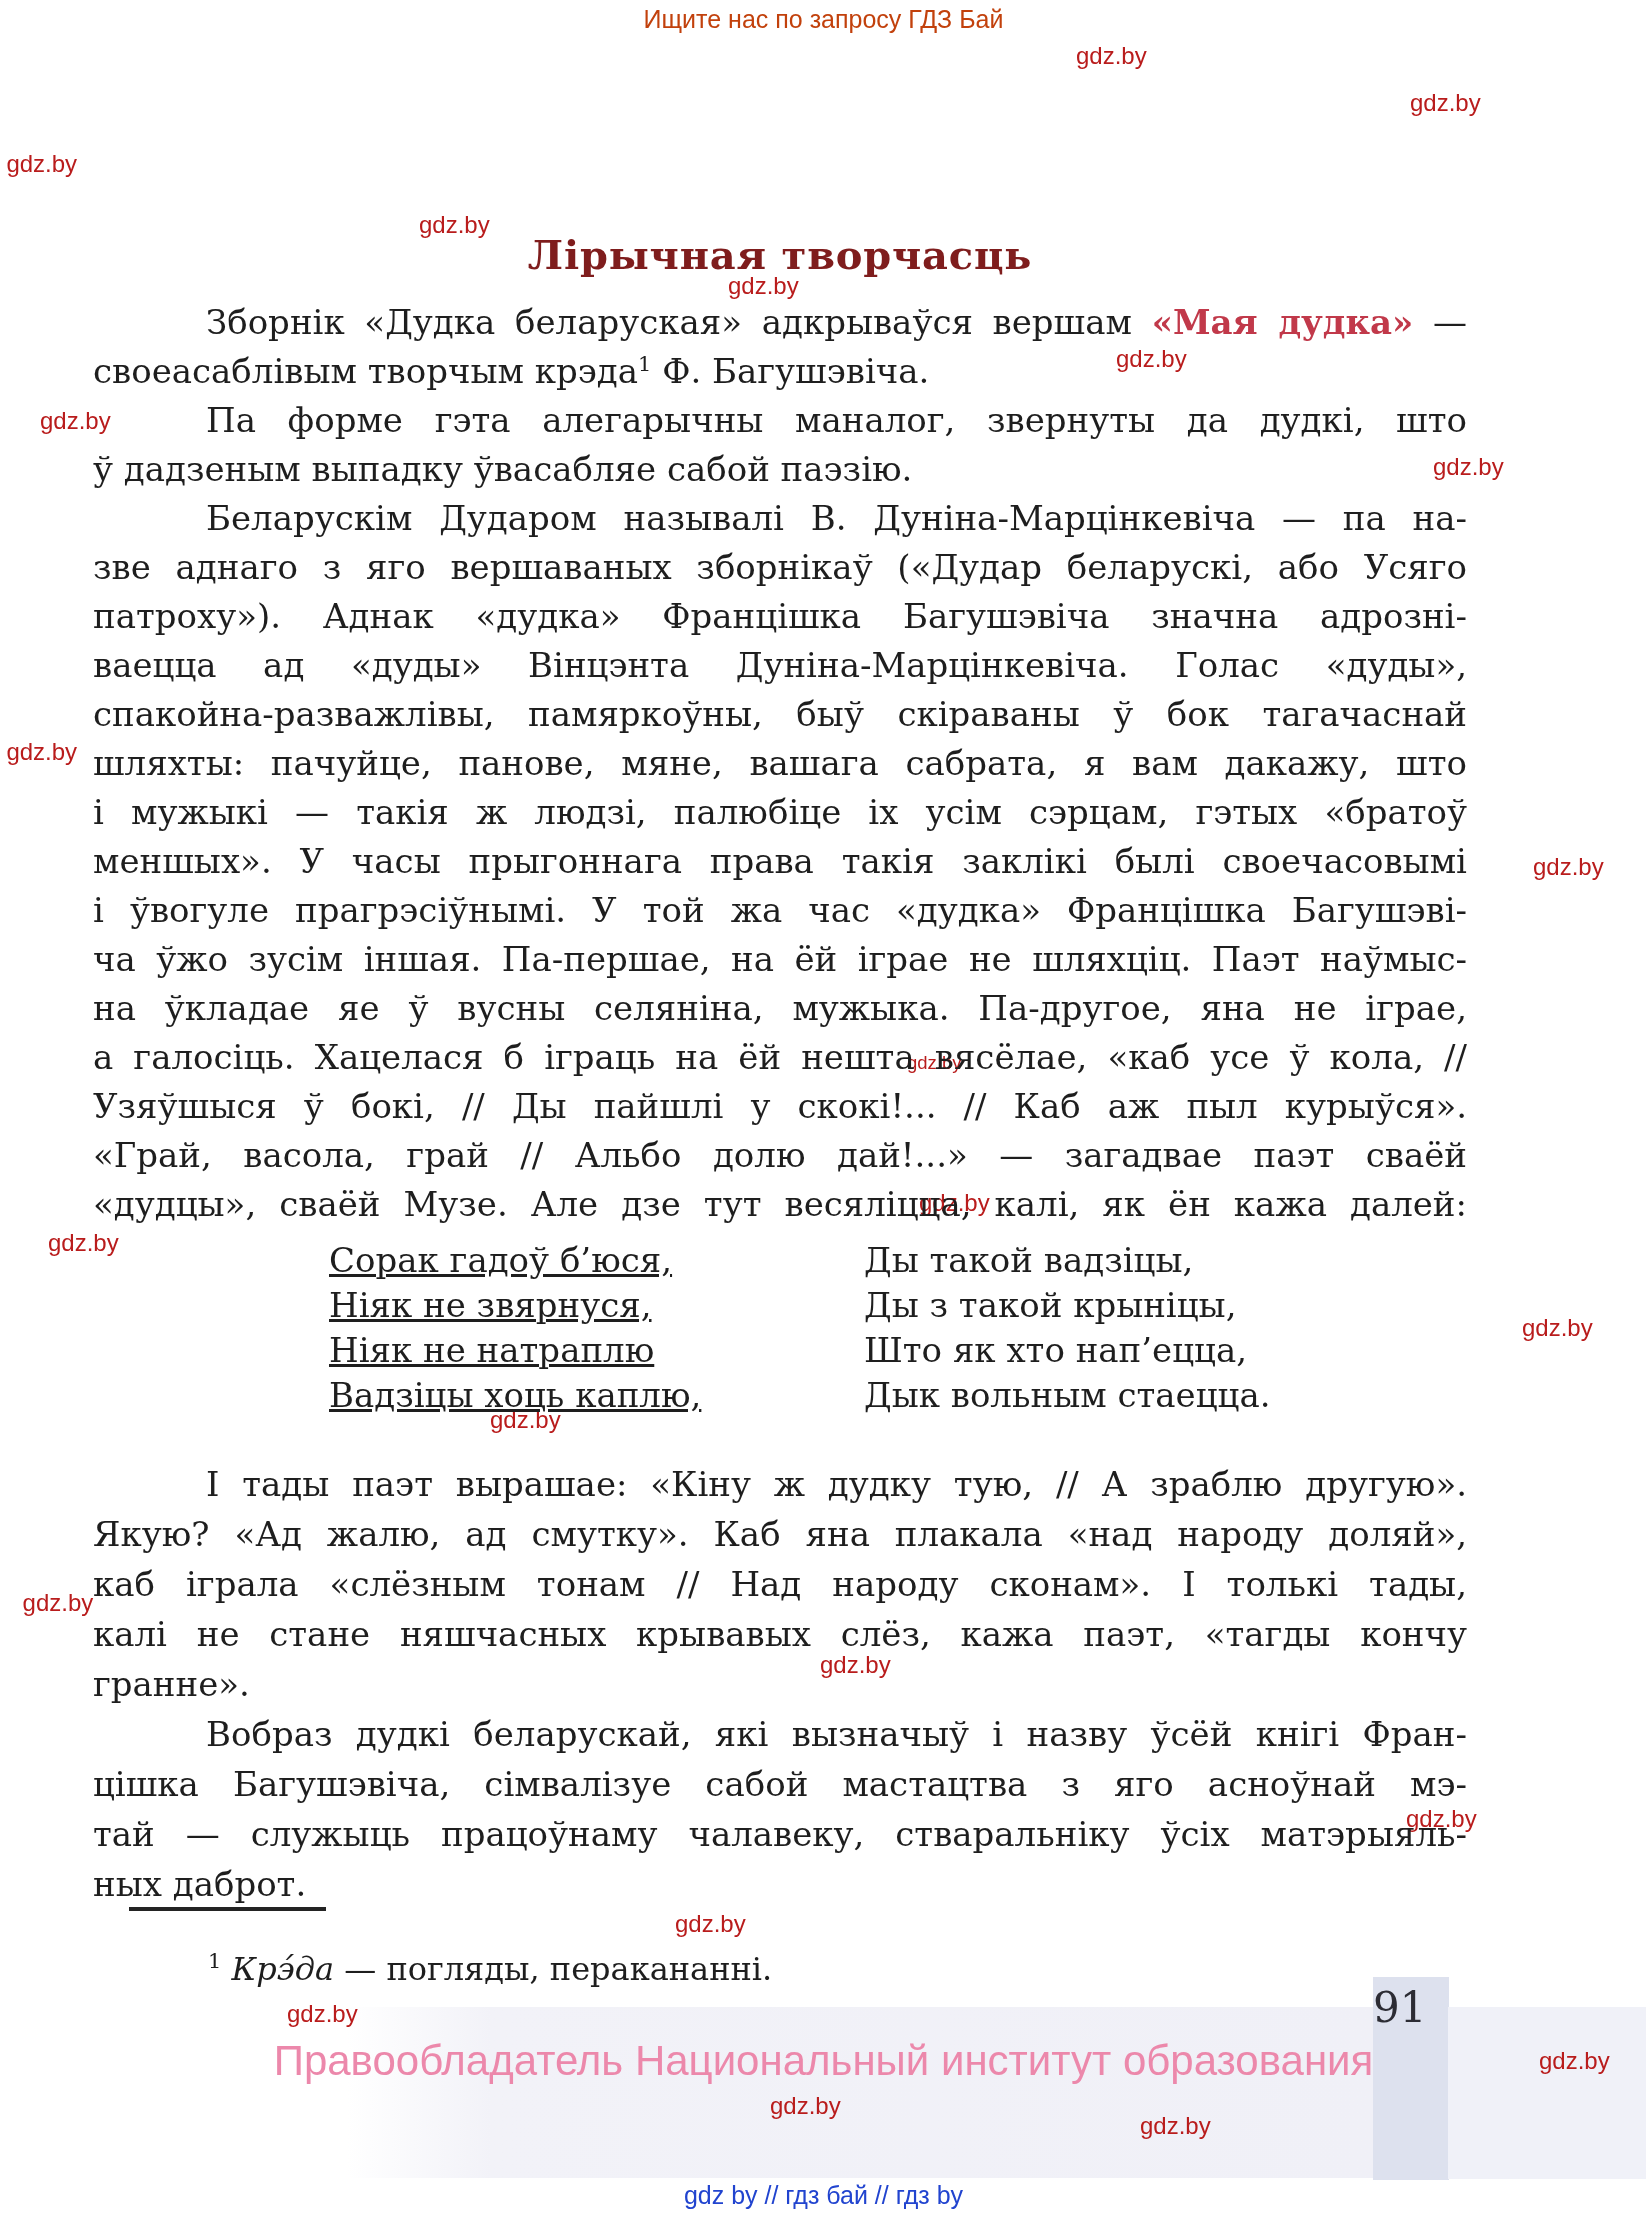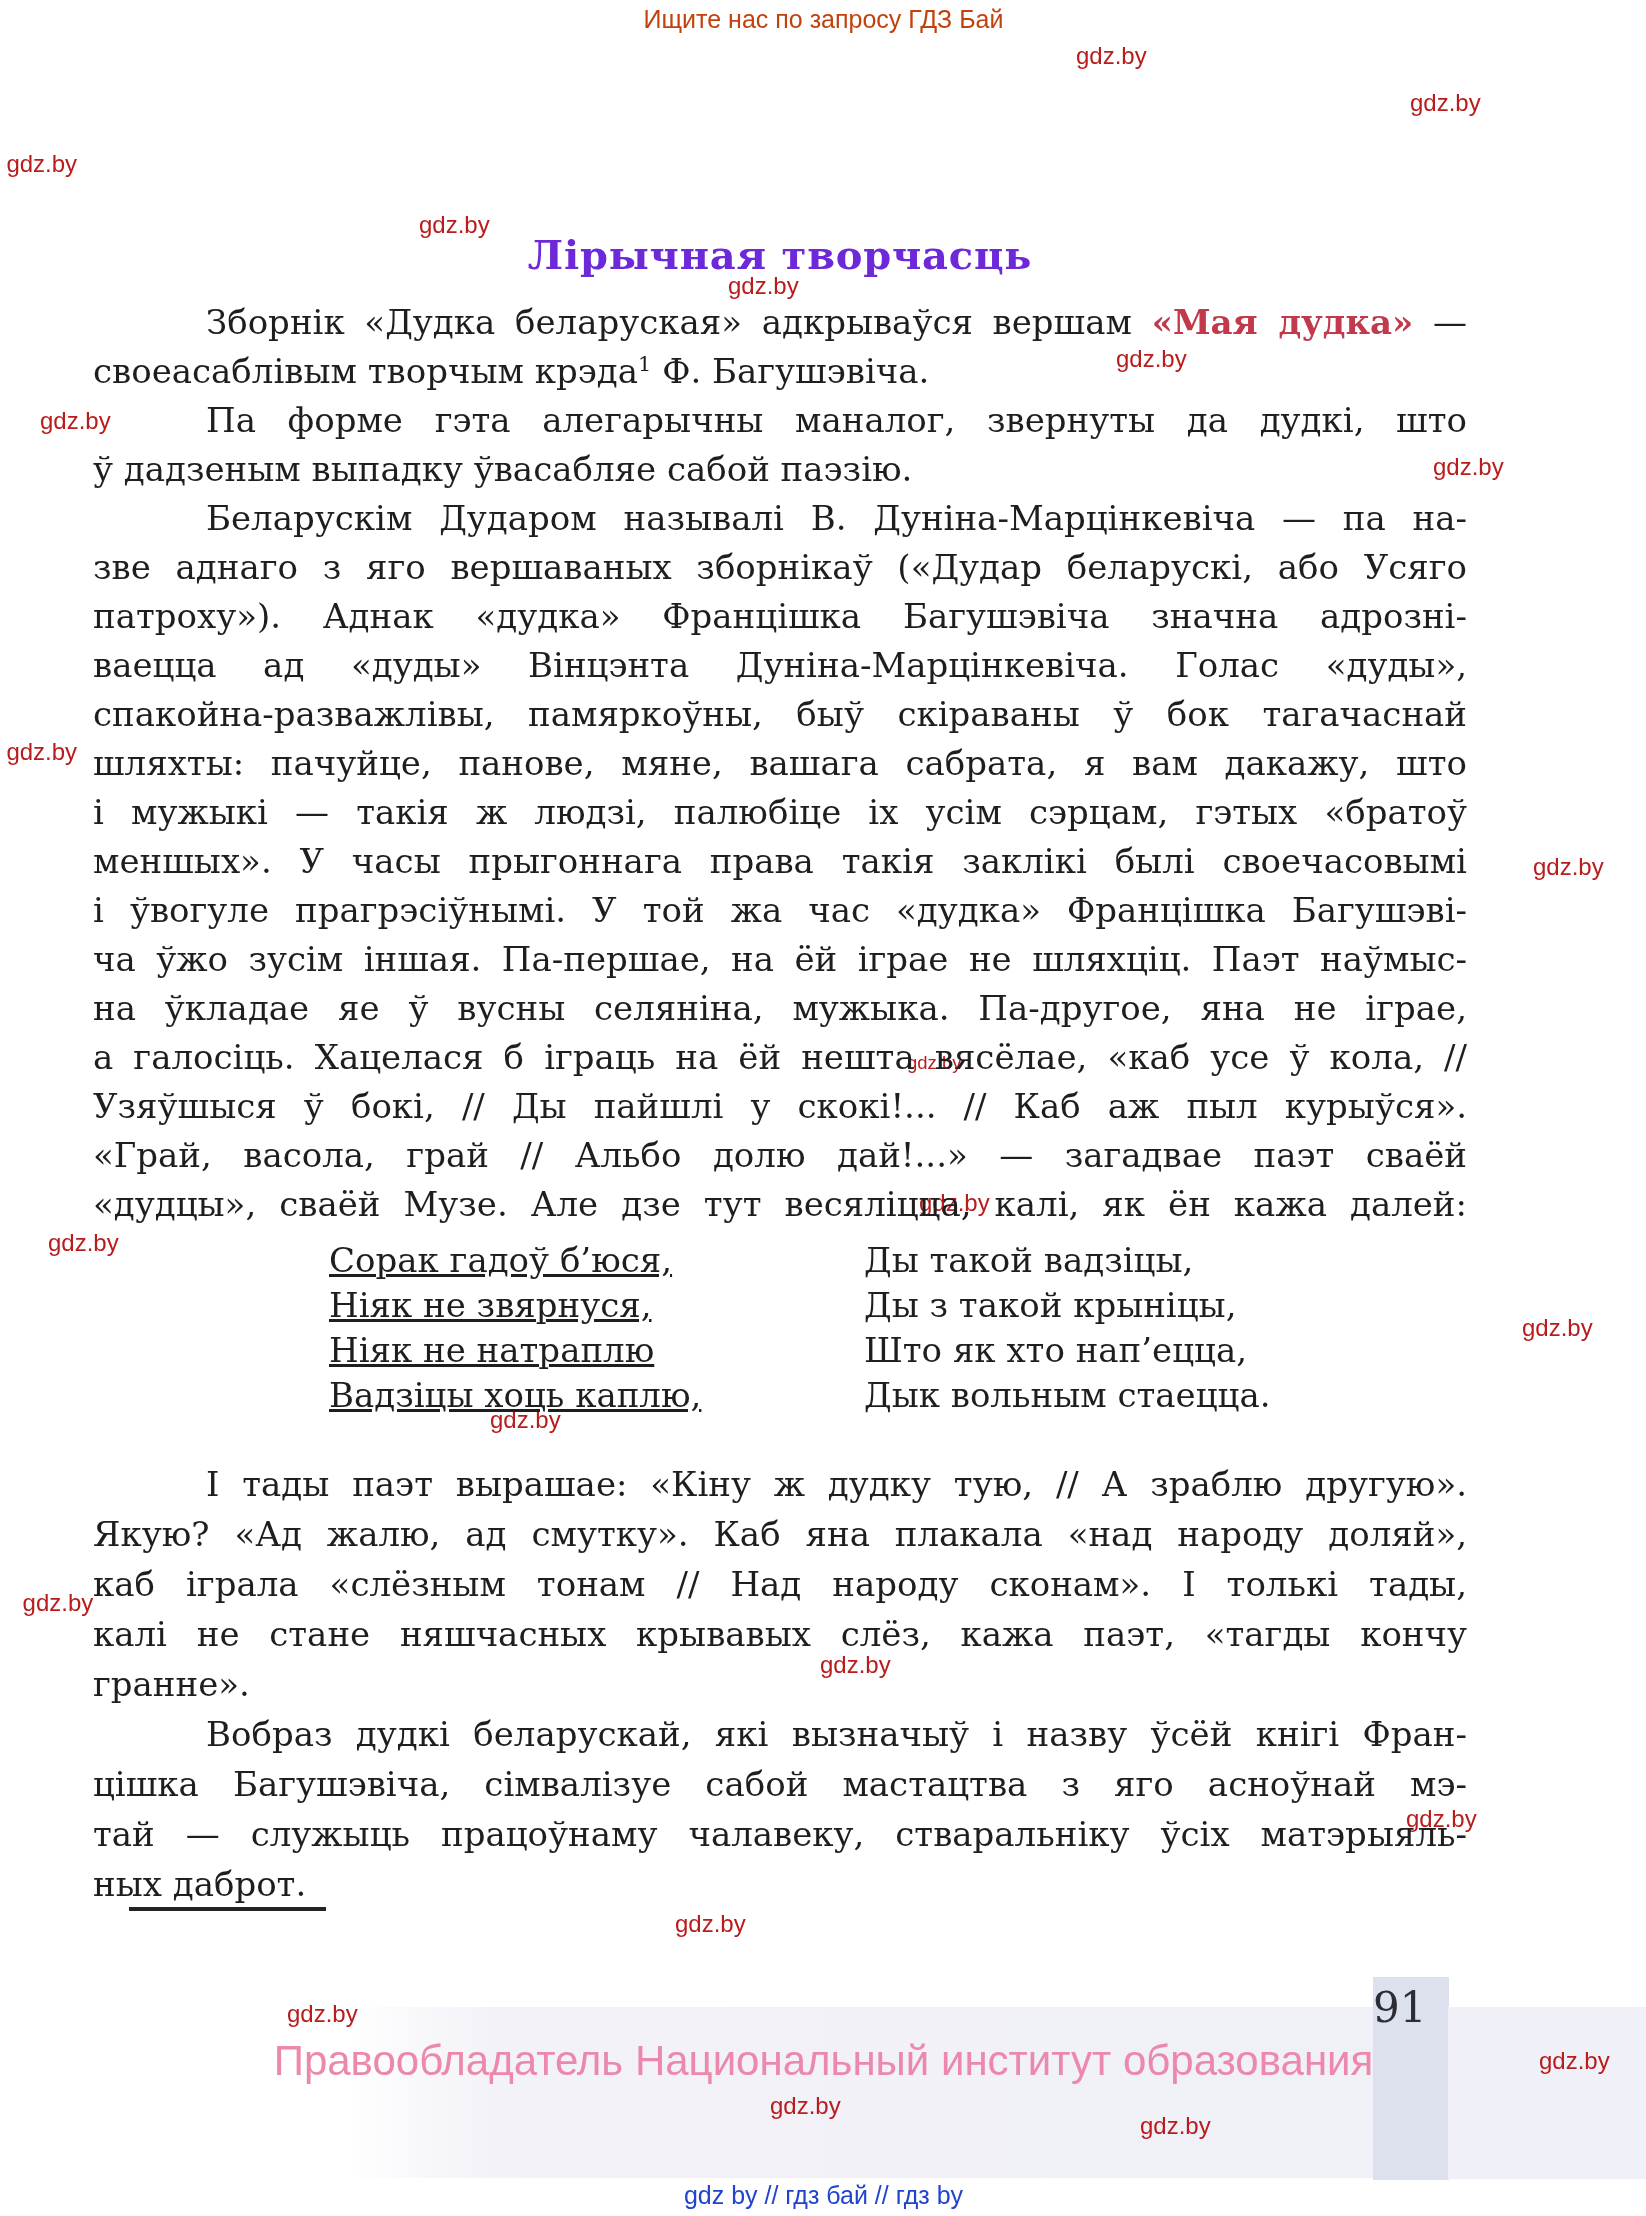--- a/index.html
+++ b/index.html
@@ -14,21 +14,21 @@
   }
   .wm-small{font-size:18.5px;}
   
   .promo{
     position:absolute;top:4.8px;left:0;width:100%;text-align:center;
     font-family:"Liberation Sans",sans-serif;font-size:25px;color:#c2410c;
   }
   
   .title{
     position:absolute;top:231px;left:93px;width:1374px;text-align:center;
-    font-size:40px;font-weight:bold;color:#6d28d9;letter-spacing:0.8px;
+    font-size:40px;font-weight:bold;color:#7f1d1d;letter-spacing:0.8px;
   }
   
   .body-block{position:absolute;left:93px;width:1374px;}
   #para123{top:298px;}
   #para4{top:1459px;}
   #para5{top:1709px;}
   .ln{
     height:49px;line-height:49px;font-size:34px;
     text-align:justify;text-align-last:justify;
   }
@@ -149,19 +149,20 @@
   </div>
 
   <div class="body-block" id="para5">
     <div class="ln ind">Вобраз дудкі беларускай, які вызначыў і назву ўсёй кнігі Фран-</div>
     <div class="ln">цішка Багушэвіча, сімвалізуе сабой мастацтва з яго асноўнай мэ-</div>
     <div class="ln">тай — служыць працоўнаму чалавеку, стваральніку ўсіх матэрыяль-</div>
     <div class="ln end">ных даброт.</div>
   </div>
 
   <div class="rule"></div>
+  <div class="footnote"><sup>1</sup> <span class="term">Крэ́да</span><span> — погляды, перакананні.</span></div>
 
   <div class="pagenum">91</div>
   <div class="pink">Правообладатель Национальный институт образования</div>
   <div class="links">gdz by  //  гдз бай  //  гдз by</div>
 
 </div>
 
 
 </body></html>

